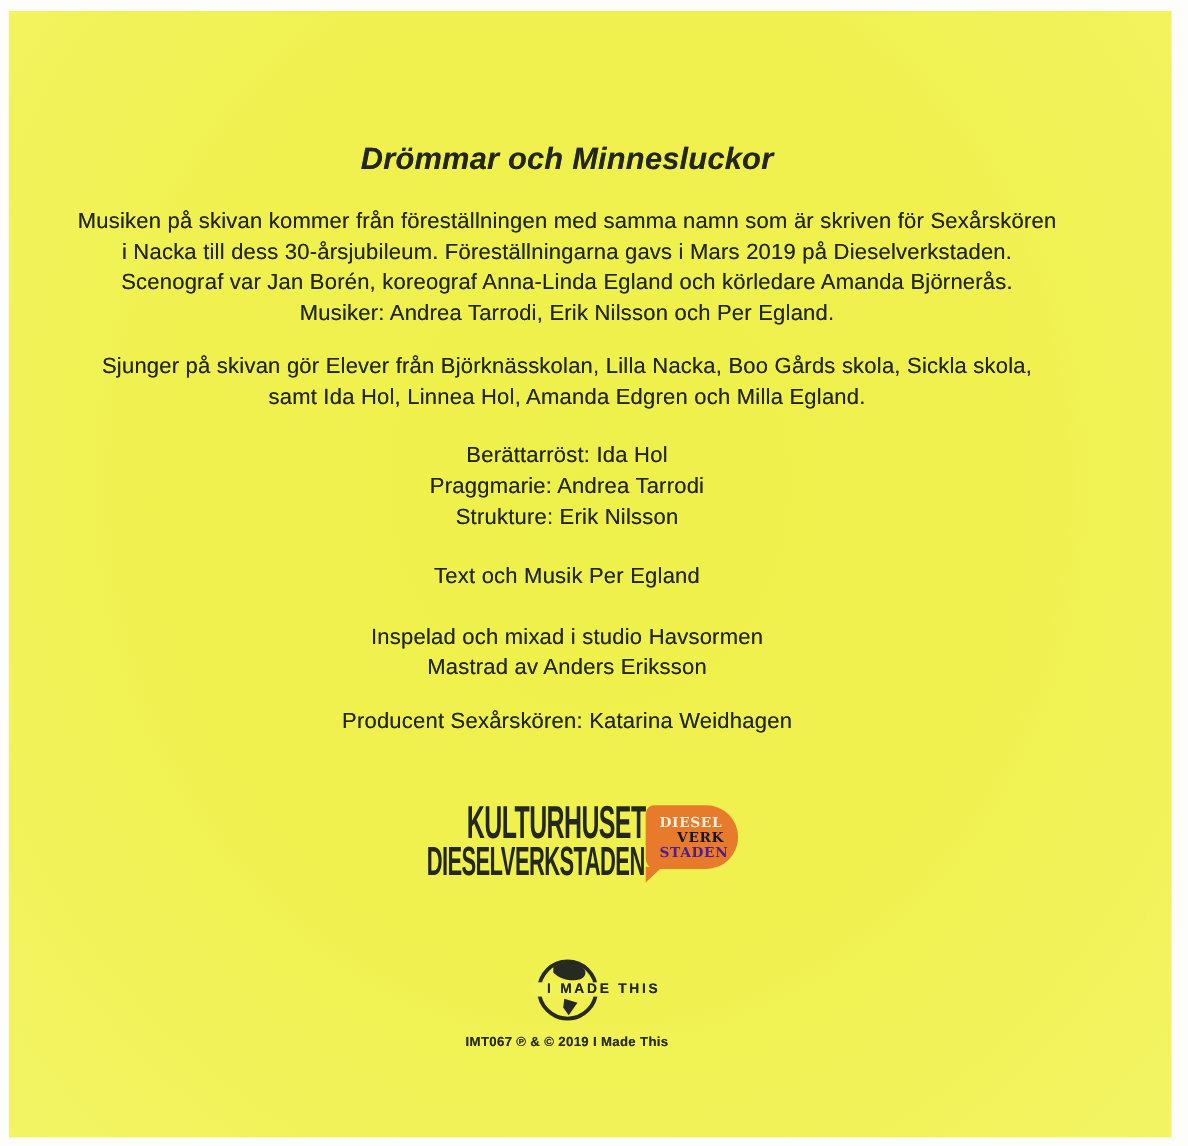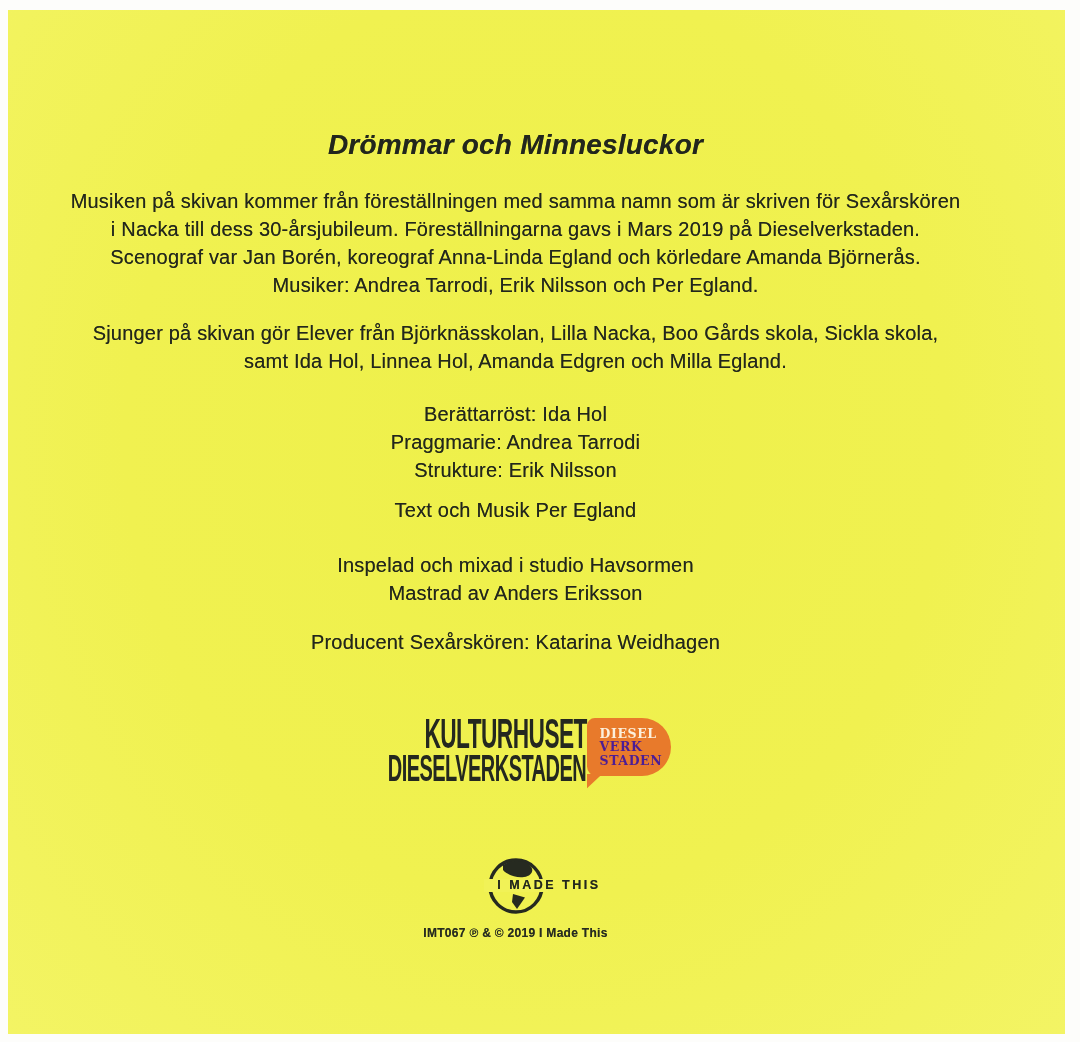--- a/index.html
+++ b/index.html
@@ -21,21 +21,21 @@
     text-shadow:0 0 0.6px rgba(35,45,20,.65);
   }
   .album-title{
     font-size:28px;font-weight:bold;font-style:italic;
     line-height:32px;letter-spacing:.2px;margin:0;
   }
   .body-line{font-size:20px;line-height:28px;letter-spacing:.2px;}
   .para1{margin-top:26px;}
   .para2{margin-top:20px;}
   .credits-roles{margin-top:25px;}
-  .text-musik{margin-top:12px;}
+  .text-musik{margin-top:26px;}
   .studio{margin-top:27px;}
   .producer-line{margin-top:21px;}
 
   
   .kh-logo{
     margin-top:60px;
     display:flex;justify-content:center;align-items:flex-start;
     gap:0;height:80px;
   }
   .kh-text{
@@ -111,21 +111,21 @@
 
     <div class="producer-line body-line">Producent Sexårskören: Katarina Weidhagen</div>
 
     <div class="kh-logo">
       <div class="kh-text">
         <div class="kh-line kh-line1">KULTURHUSET</div>
         <div class="kh-line kh-line2">DIESELVERKSTADEN</div>
       </div>
       <div class="kh-bubble" style="background: rgb(232, 122, 43);">
         <div class="kh-bubble-line" style="color: rgb(252, 240, 220);">DIESEL</div>
-        <div class="kh-bubble-line" style="color: #4c1d95;">VERK</div>
+        <div class="kh-bubble-line" style="color: #0f172a; margin-left: 16px;">VERK</div>
         <div class="kh-bubble-line" style="color: #4c1d95;">STADEN</div>
         <div class="kh-bubble-tail" style="background: rgb(232, 122, 43);"></div>
       </div>
     </div>
 
     <div class="imt-logo">
       <svg class="imt-globe" width="64" height="64" viewBox="0 0 64 64">
         <circle cx="32" cy="32" r="26" fill="none" stroke="#262a20" stroke-width="3.5"></circle>
         <path d="M19,11 C27,5.5 40,6 46,11.5 C50.5,16 48,22 40,23 C31,24 23,20.5 19,16 Z" fill="#262a20"></path>
         <path d="M29,40 L41,43.5 L33,55 L28,48 Z" fill="#262a20"></path>

